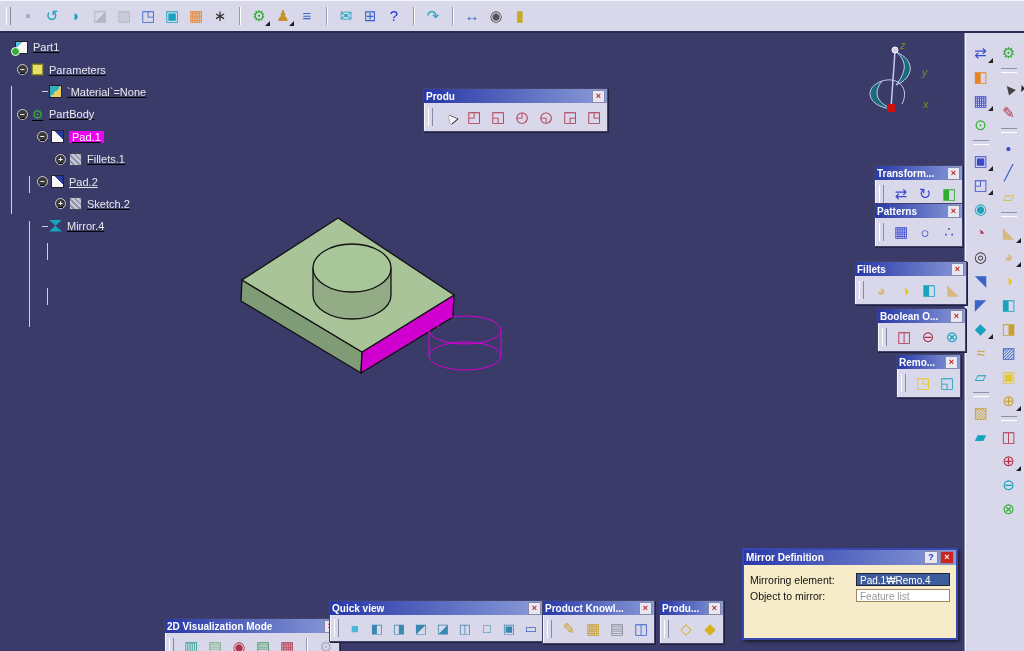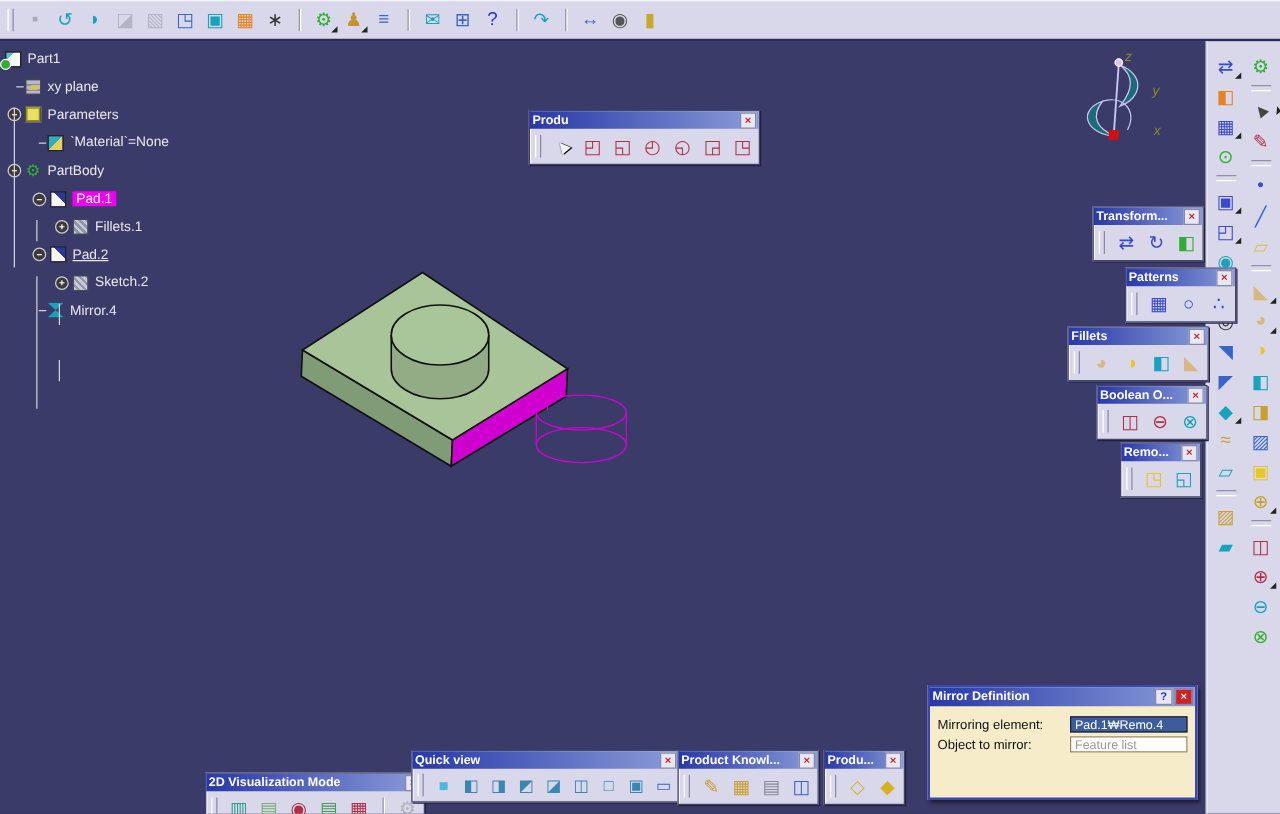--- a/index.html
+++ b/index.html
@@ -12,21 +12,21 @@
     font-size:15px;flex:none;position:relative;cursor:default;}
   .icn.sm{width:20px;height:20px;font-size:13px;}
   .fly::after{content:"";position:absolute;right:0;bottom:1px;
     border-left:5px solid transparent;border-bottom:5px solid #222;}
   .vsep{width:1px;height:18px;background:#9898b0;margin:0 6px;box-shadow:1px 0 0 #fff;flex:none;}
   .grip{width:3px;height:18px;border-left:1px solid #fff;border-right:1px solid #8888a8;
     margin:0 4px 0 2px;flex:none;}
   
   #viewport{position:absolute;left:0;top:33px;width:964px;height:618px;background:#3b3b6a;overflow:hidden;}
   
-  #tree{position:absolute;left:2px;top:3px;}
+  #tree{position:absolute;left:13px;top:3px;text-decoration:underline;}
   .trow{display:flex;align-items:center;height:22.4px;white-space:nowrap;}
   .stub{width:6px;height:1px;background:#d0d0d8;margin-right:1px;flex:none;}
   .exp{width:9px;height:9px;border-radius:50%;background:#3a3a3a;color:#fff;
     font:bold 8px/9px "Liberation Sans",sans-serif;text-align:center;border:1px solid #ccc;
     margin-right:3px;flex:none;box-sizing:content-box;}
   .ti{width:13px;height:13px;display:inline-block;margin-right:5px;flex:none;box-sizing:border-box;}
   .ti.tg{border:none!important;background:none!important;font-size:13px;line-height:13px;text-align:center;}
   .ti-part{background:linear-gradient(135deg,#5ac0e0 30%,#f8f8f8 30%);border:1px solid #222;position:relative;}
   .ti-part::after{content:"";position:absolute;left:-5px;bottom:-3px;width:7px;height:7px;
     border-radius:50%;background:#2fae2f;border:1px solid #fff;}
@@ -140,25 +140,20 @@
       <line x1="271" y1="130" x2="271" y2="156"></line>
       <line x1="208" y1="119" x2="208" y2="128"></line>
     </g>
   </svg>
 
   <div id="tree">
       <div class="trow" style="padding-left: 2px;">
         <span class="ti ti-part"></span>
         <span class="tl">Part1</span>
       </div>
-      <div class="trow" style="padding-left: 11px;">
-        <span class="stub"></span>
-        <span class="ti ti-plane"></span>
-        <span class="tl">xy plane</span>
-      </div>
       <div class="trow" style="padding-left: 4px;">
         <span class="exp">−</span>
         <span class="ti ti-parameters"></span>
         <span class="tl">Parameters</span>
       </div>
       <div class="trow" style="padding-left: 29px;">
         <span class="stub"></span>
         <span class="ti ti-material"></span>
         <span class="tl">`Material`=None</span>
       </div>
@@ -299,21 +294,21 @@
       <span class="ftbl">Transform...</span>
       <span class="ftbx">×</span>
     </div>
     <div class="ftbb">
       <span class="grip"></span>
       <span class="icn" style="color: rgb(58, 74, 204);">⇄</span>
       <span class="icn" style="color: rgb(58, 74, 204);">↻</span>
       <span class="icn" style="color: rgb(47, 174, 47);">◧</span>
     </div>
   </div>
-<div class="ftb" style="left: 874px; top: 214px; margin-left: 26px;">
+<div class="ftb" style="left: 874px; top: 203px;">
     <div class="ftbt">
       <span class="ftbl">Patterns</span>
       <span class="ftbx">×</span>
     </div>
     <div class="ftbb">
       <span class="grip"></span>
       <span class="icn" style="color: rgb(58, 74, 204);">▦</span>
       <span class="icn" style="color: rgb(58, 74, 204);">○</span>
       <span class="icn" style="color: rgb(58, 74, 204);">∴</span>
     </div>

